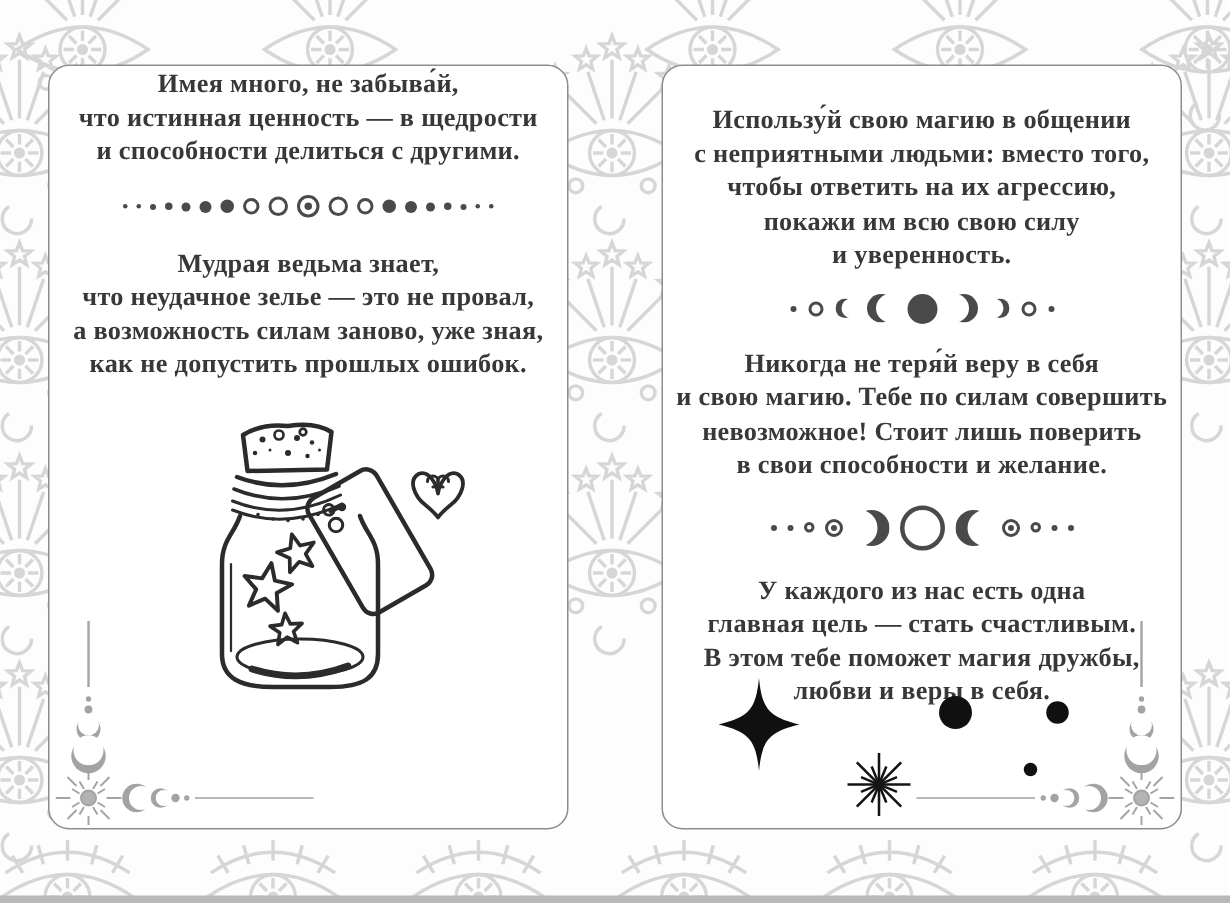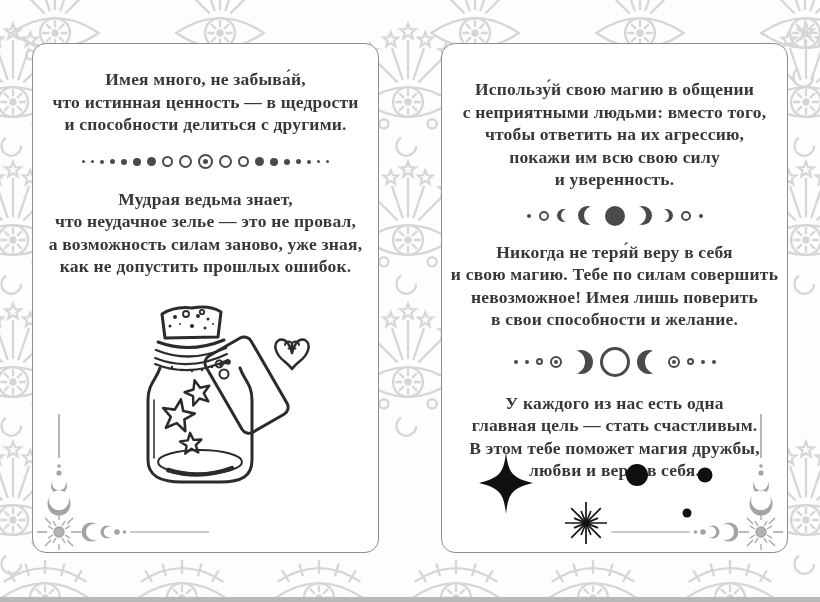--- a/index.html
+++ b/index.html
@@ -3,22 +3,22 @@
 <meta charset="utf-8">
 <style>
   html,body{margin:0;padding:0;background:#e8e8e8;}
   .stage{position:relative;width:820px;height:602px;background:#fdfdfd;overflow:hidden;
          font-family:"Liberation Serif", serif;}
   .bgp{position:absolute;left:0;top:0;}
   .bottom-bar{position:absolute;left:0;bottom:0;width:820px;height:5px;background:#b9b9b9;}
 
   .card{position:absolute;top:43px;width:347px;height:510px;background:#ffffff;
         border:1.4px solid #8d8d8d;border-radius:14px;box-sizing:border-box;}
-  .card-left{left:32px;padding-top:24px;}
-  .card-right{left:441px;padding-top:34px;}
+  .card-left{left:32px;}
+  .card-right{left:441px;padding-top:24px;}
 
   .para{margin:0;white-space:pre-line;text-align:center;color:#383838;
         font-weight:bold;font-size:17.5px;line-height:22.5px;letter-spacing:.2px;}
   .card-left .p2{margin-top:15px;}
   .card-right .p2{margin-top:13px;}
   .card-right .p3{margin-top:14px;}
 
   .divider{display:flex;align-items:center;justify-content:center;gap:6px;height:22px;margin-top:15px;}
   .divider.moons{gap:8px;height:24px;margin-top:13px;}
   .divider.triple{gap:7px;height:32px;margin-top:15px;}
@@ -231,21 +231,21 @@
         <span class="dv dv-cres_r" style="width: 19px; height: 19px; box-shadow: rgb(74, 74, 74) 6px 0px 0px 0px inset;"></span>
         <span class="dv dv-dot" style="width: 20px; height: 20px;"></span>
         <span class="dv dv-cres_l" style="width: 19px; height: 19px; box-shadow: rgb(74, 74, 74) -6px 0px 0px 0px inset;"></span>
         <span class="dv dv-cres_l" style="width: 13px; height: 13px; box-shadow: rgb(74, 74, 74) -4px 0px 0px 0px inset;"></span>
         <span class="dv dv-ring" style="width: 10px; height: 10px;"></span>
         <span class="dv dv-dot" style="width: 4px; height: 4px;"></span>
       </div>
 
     <p class="para p2">Никогда не теря́й веру в себя
 и свою магию. Тебе по силам совершить
-невозможное! Имея лишь поверить
+невозможное! Стоит лишь поверить
 в свои способности и желание.</p>
 
     <div class="divider triple">
         <span class="dv dv-dot" style="width: 4px; height: 4px;"></span>
         <span class="dv dv-dot" style="width: 4px; height: 4px;"></span>
         <span class="dv dv-ring" style="width: 7px; height: 7px;"></span>
         <span class="dv dv-fisheye" style="width: 12px; height: 12px;">
           <span class="dv-fd" style="width: 4px; height: 4px;"></span>
         </span>
         <span class="dv dv-cres_l" style="width: 24px; height: 24px; box-shadow: rgb(74, 74, 74) -8px 0px 0px 0px inset;"></span>

